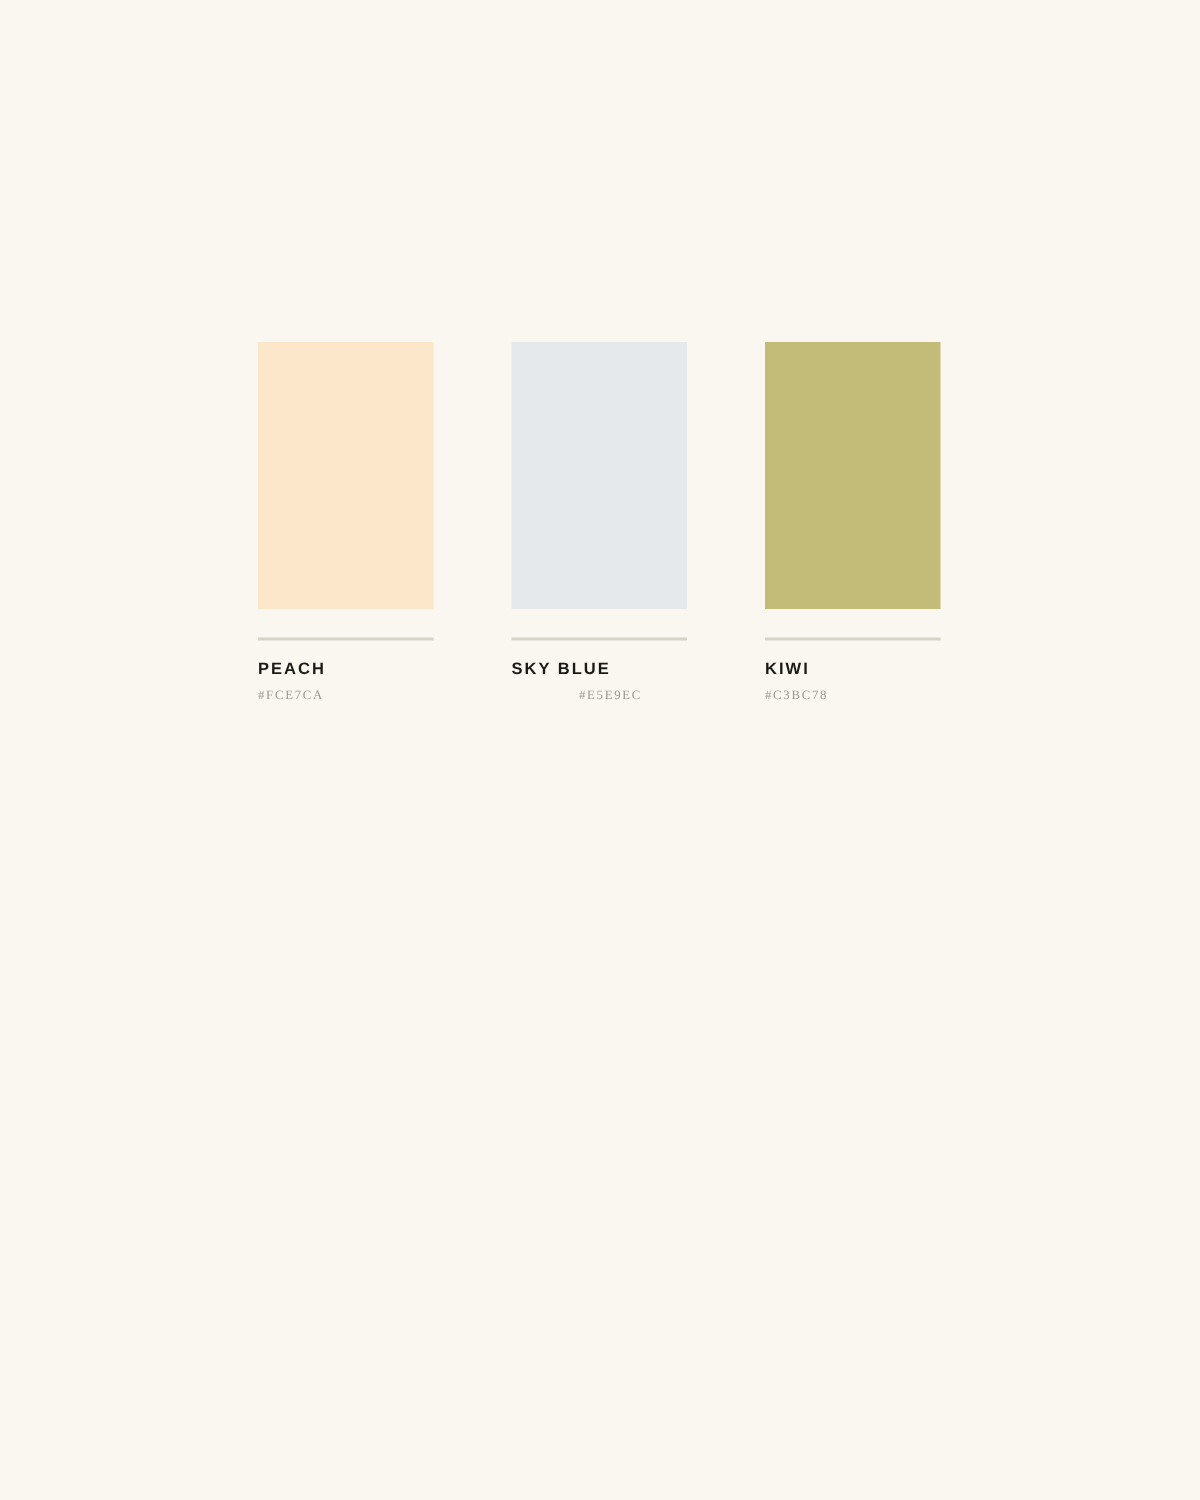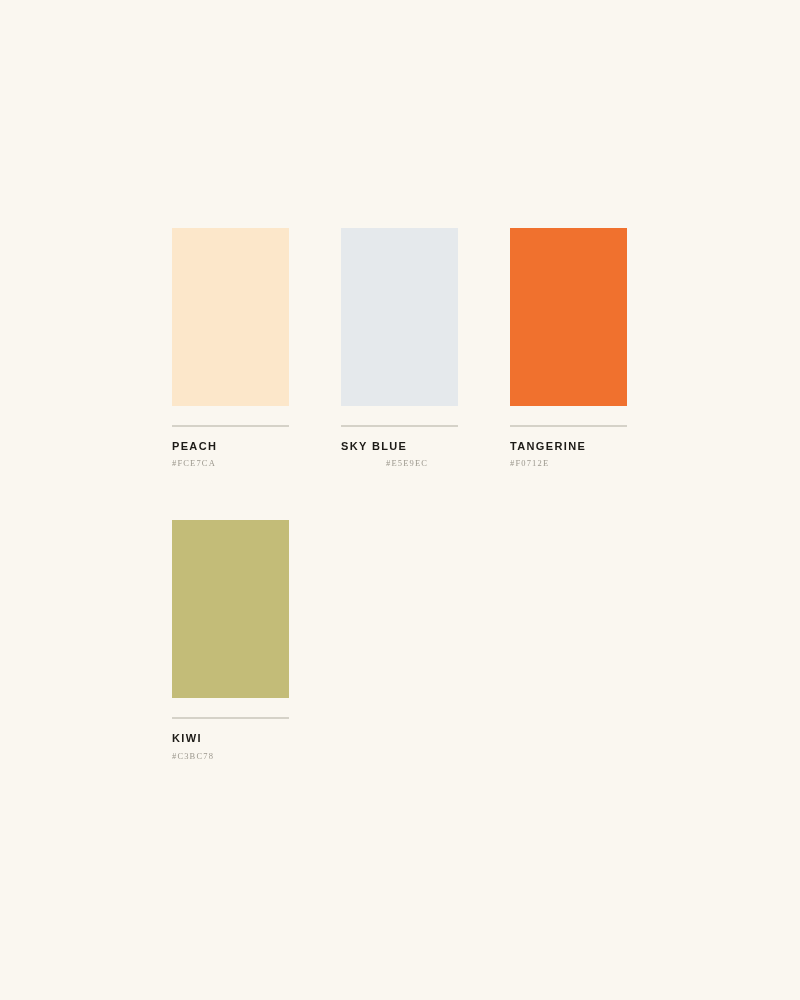--- a/index.html
+++ b/index.html
@@ -85,26 +85,20 @@
       <div class="swatch-hex" style="color: rgb(156, 152, 142);">#FCE7CA</div>
     </div>
 
     <div class="swatch-card">
       <div class="swatch-chip" style="background: rgb(229, 233, 236);"></div>
       <div class="swatch-rule" style="background: rgb(213, 210, 200);"></div>
       <div class="swatch-name" style="color: rgb(28, 26, 22);">SKY BLUE</div>
       <div class="swatch-hex" style="color: rgb(156, 152, 142); padding-left: 45px;">#E5E9EC</div>
     </div>
 
-    <div class="swatch-card">
-      <div class="swatch-chip" style="background: rgb(240, 113, 46);"></div>
-      <div class="swatch-rule" style="background: rgb(213, 210, 200);"></div>
-      <div class="swatch-name" style="color: rgb(28, 26, 22);">TANGERINE</div>
-      <div class="swatch-hex" style="color: rgb(156, 152, 142);">#F0712E</div>
-    </div>
 
 
     <div class="swatch-card">
       <div class="swatch-chip" style="background: rgb(195, 188, 120);"></div>
       <div class="swatch-rule" style="background: rgb(213, 210, 200);"></div>
       <div class="swatch-name" style="color: rgb(28, 26, 22);">KIWI</div>
       <div class="swatch-hex" style="color: rgb(156, 152, 142);">#C3BC78</div>
     </div>
 
 

